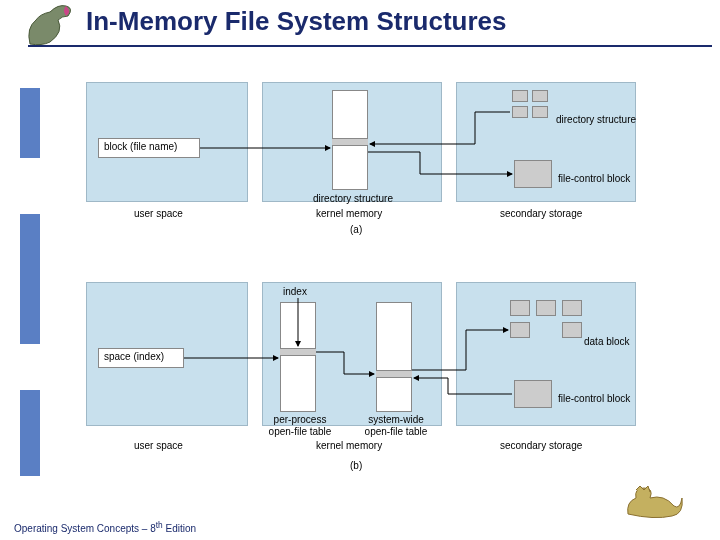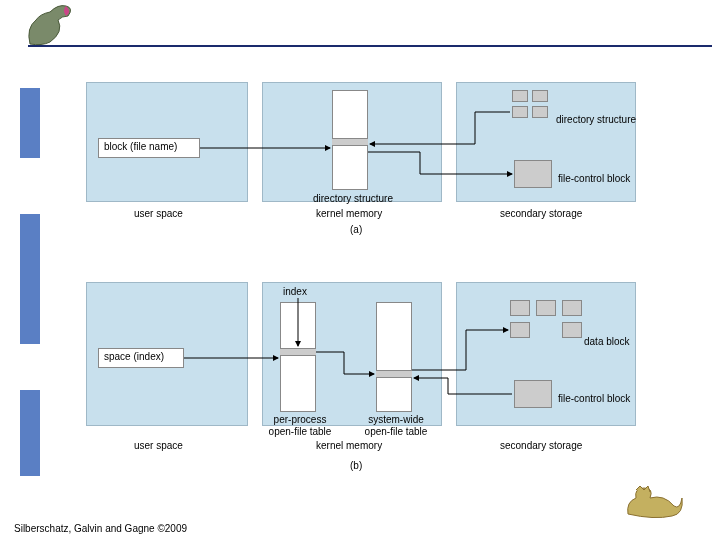--- a/index.html
+++ b/index.html
@@ -108,20 +108,21 @@
   }
 </style>
 </head>
 <body>
 
 <div class="header">
   <svg class="dino-left" viewBox="0 0 58 46">
     <path d="M8 42 Q4 26 14 18 Q18 12 28 10 Q36 2 44 4 Q52 6 46 14 Q40 14 36 18 Q42 30 28 40 Q20 44 8 42 Z" fill="#7a8a6a" stroke="#4a5a3a" stroke-width="1"></path>
     <path d="M44 4 Q50 10 44 14 Q40 8 44 4 Z" fill="#c48"></path>
   </svg>
+  <div class="title">In-Memory File System Structures</div>
   <div class="title-underline"></div>
 </div>
 
 <div class="sidebar-block" style="top:88px;height:70px"></div>
 <div class="sidebar-block" style="top:214px;height:130px"></div>
 <div class="sidebar-block" style="top:390px;height:86px"></div>
 
 <div class="panel" style="left:86px;top:82px;width:162px;height:120px"></div>
 <div class="panel" style="left:262px;top:82px;width:180px;height:120px"></div>
 <div class="panel" style="left:456px;top:82px;width:180px;height:120px"></div>
@@ -217,14 +218,16 @@
 <div class="xlabel" style="left:316px;top:440px">kernel memory</div>
 <div class="xlabel" style="left:500px;top:440px">secondary storage</div>
 <div class="xlabel" style="left:350px;top:460px">(b)</div>
 
 <svg class="dino-right" viewBox="0 0 60 40">
   <path d="M4 34 Q2 22 12 18 Q10 8 20 8 Q30 8 26 18 Q40 14 50 26 Q56 30 58 18 Q60 34 48 36 Q30 40 4 34 Z" fill="#c4b060" stroke="#8a7030" stroke-width="1"></path>
   <path d="M12 10 L16 6 L20 10 L24 6 L26 12" fill="#c4b060" stroke="#8a7030" stroke-width="1"></path>
 </svg>
 
 <div class="footer">
-  <span class="copyright">Silberschatz, Galvin and Gagne ©2009</span>
+  <span>
+    <span>Operating System Concepts – 8</span><sup>th</sup><span> Edition</span>
+  </span>
 </div>
 
 </body></html>

